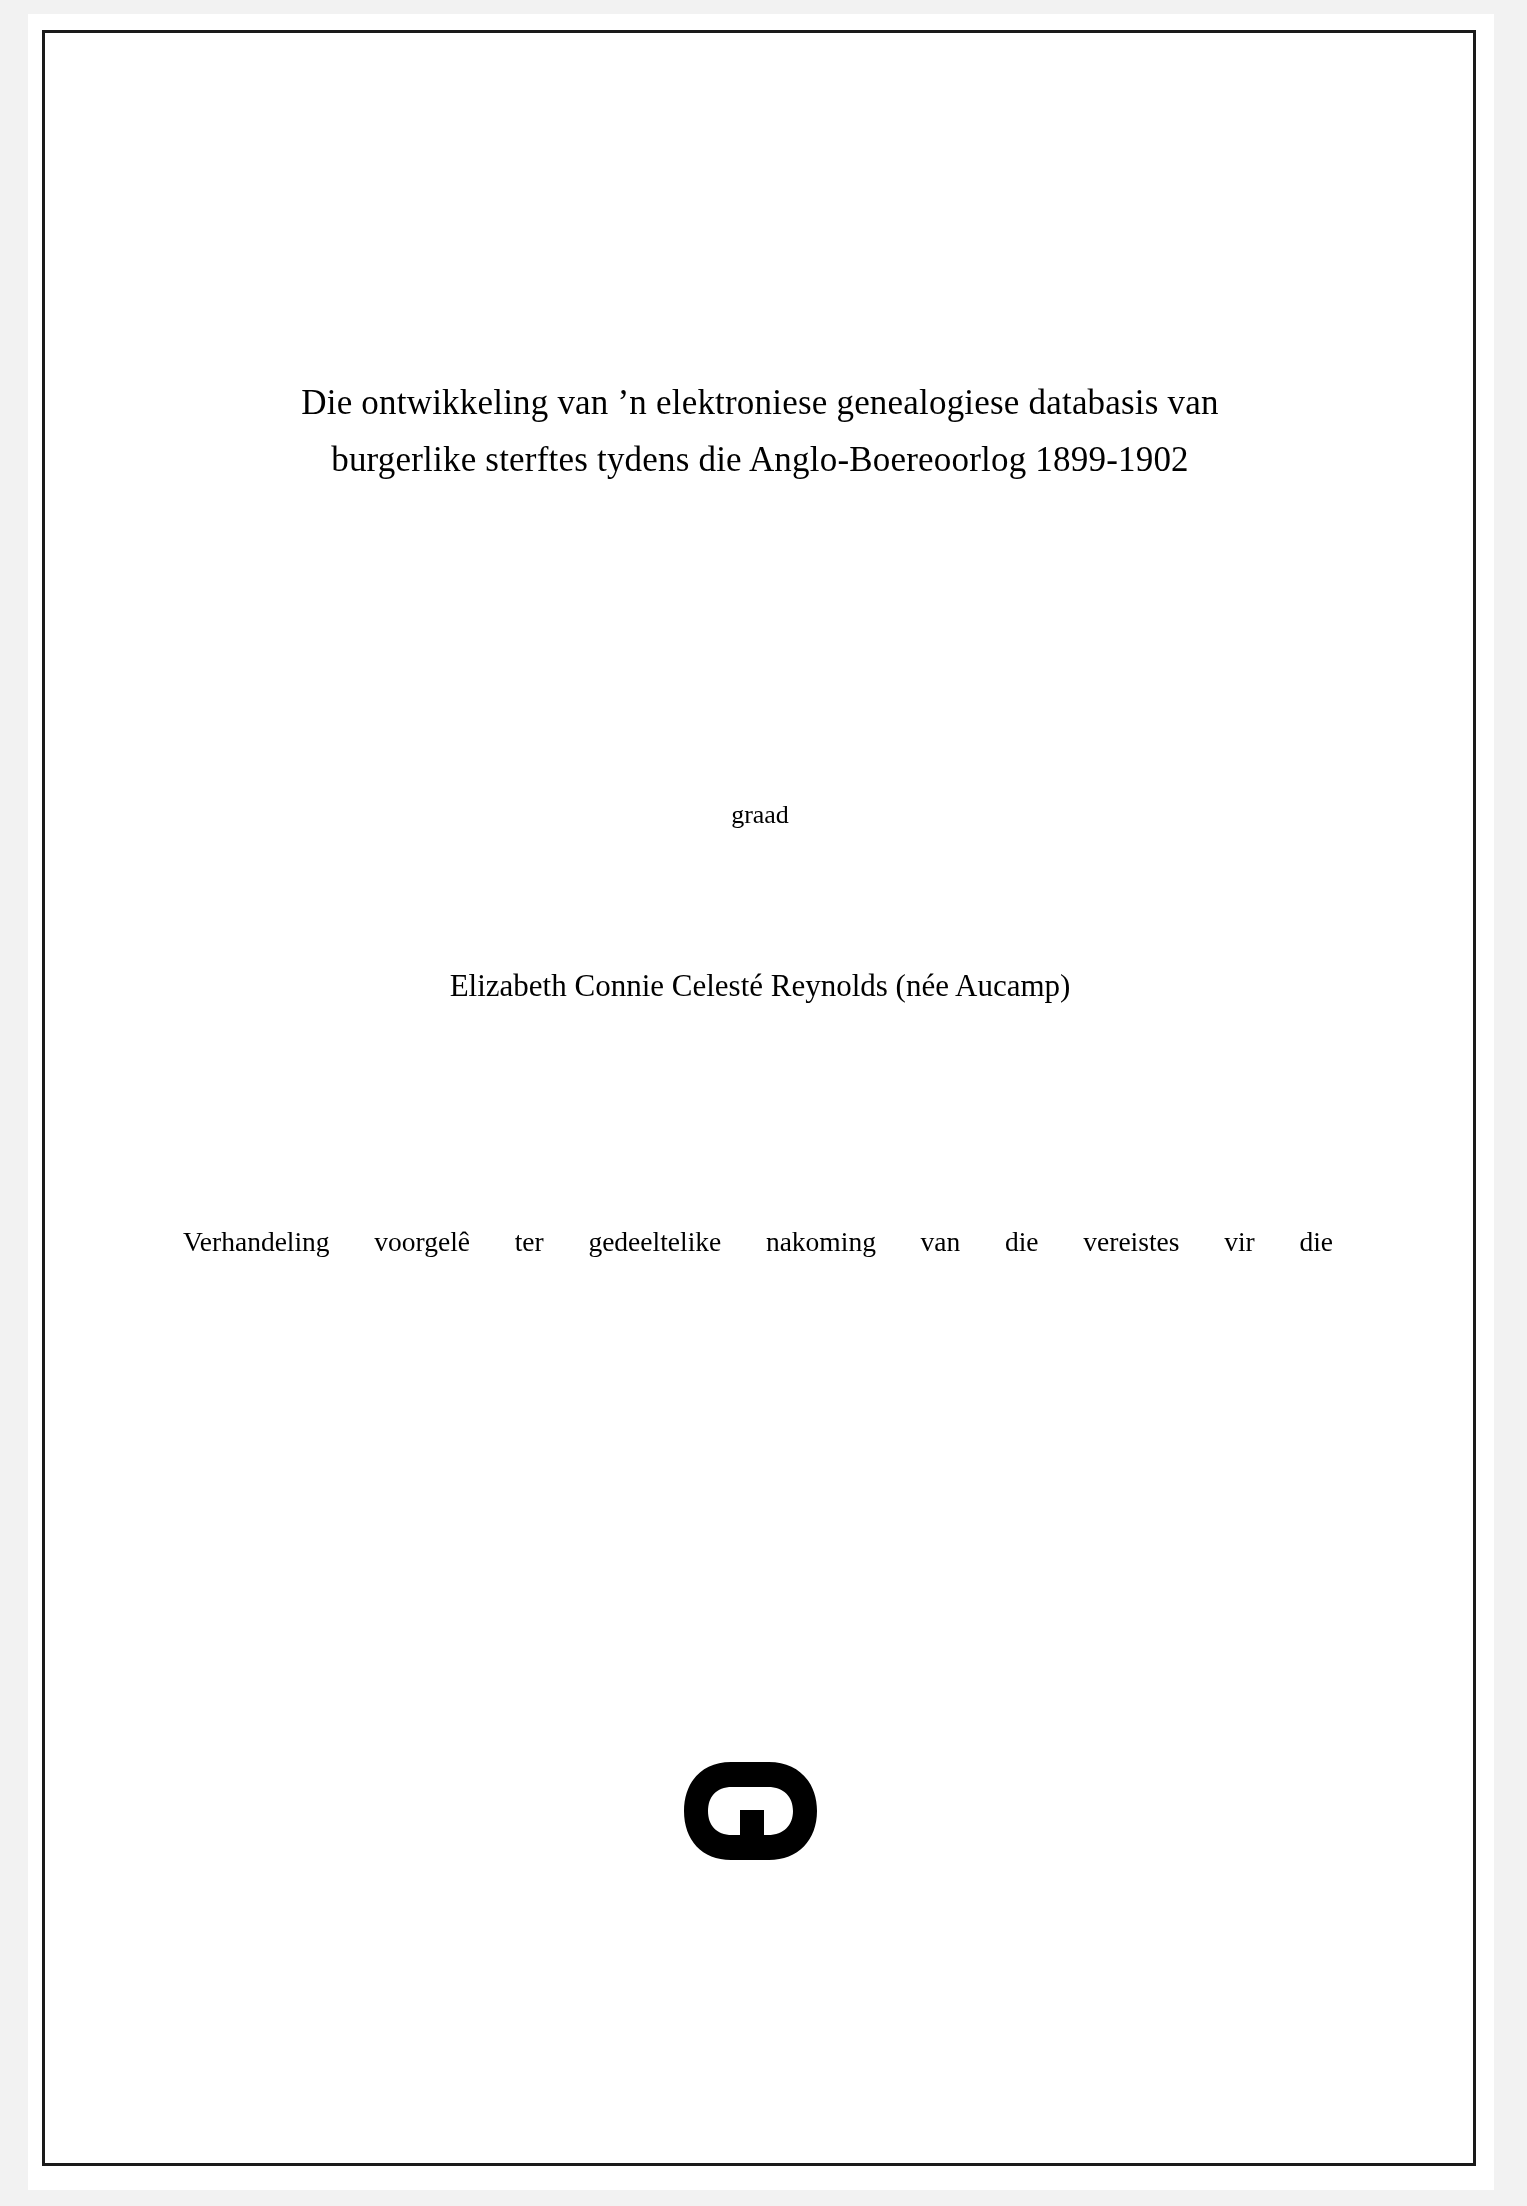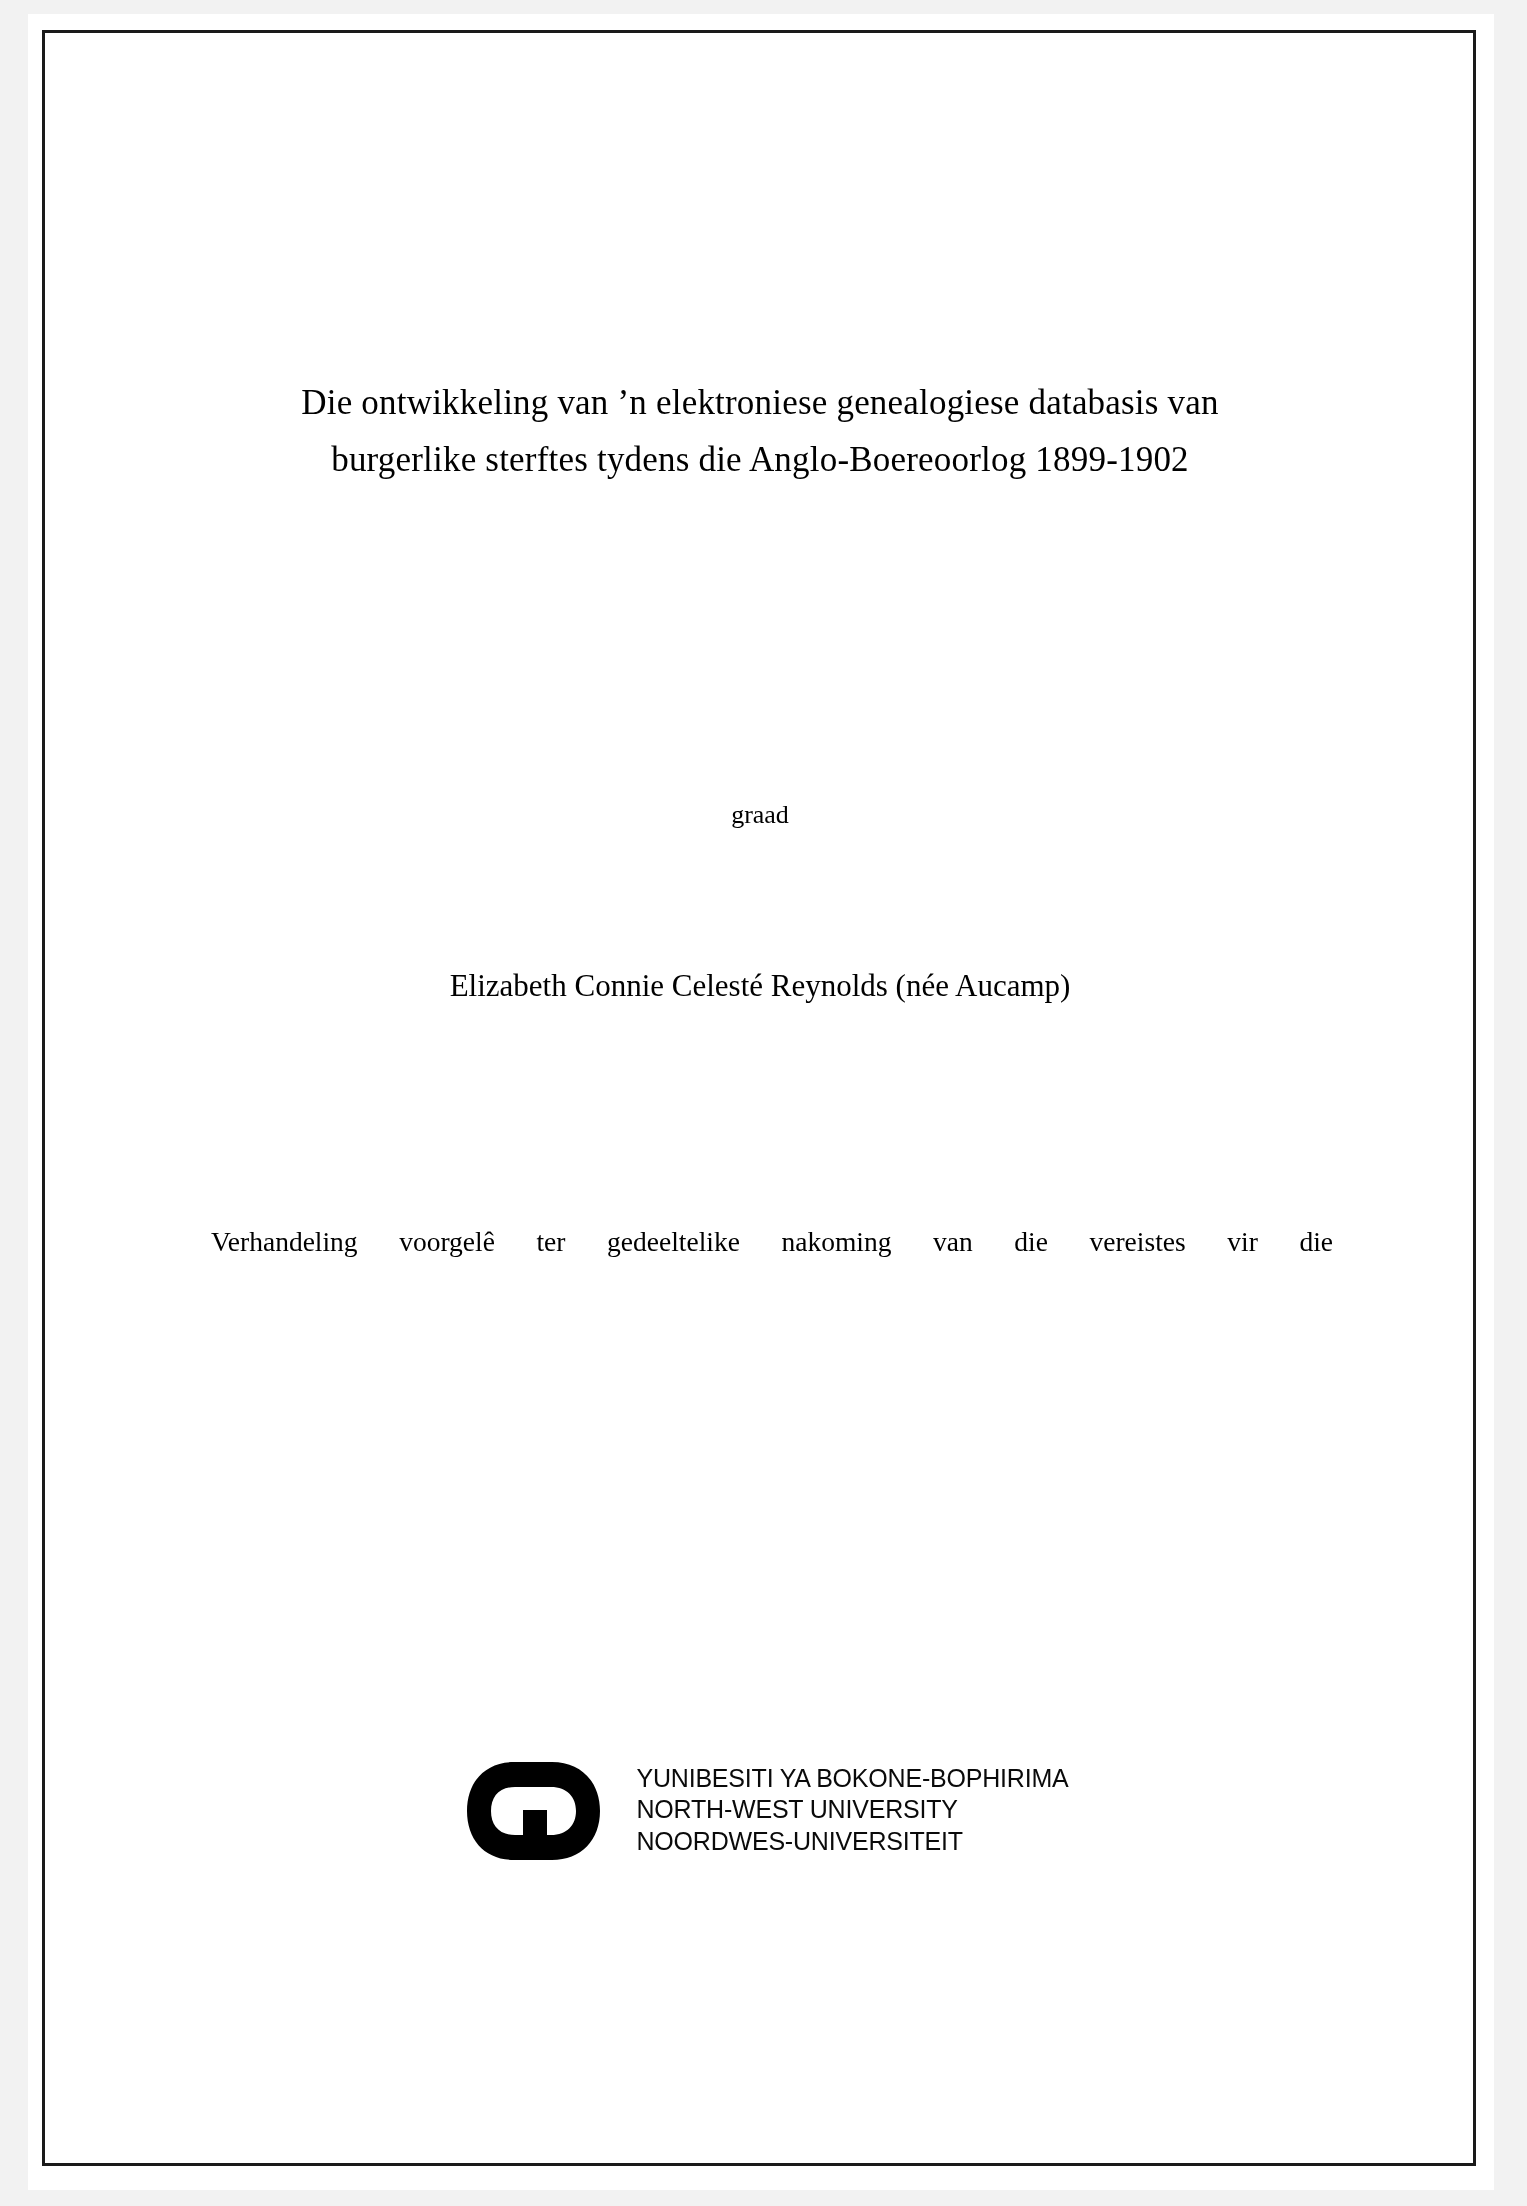--- a/index.html
+++ b/index.html
@@ -90,21 +90,20 @@
     position: absolute;
     top: 1192px;
     left: 3px;
     width: 1150px;
     font-size: 27.5px;
     line-height: 1.42;
   }
   .statement .just {
     text-align: justify;
     text-align-last: justify;
-    margin-left: 28px;
   }
   .statement .ital {
     font-style: italic;
   }
 
   
   .supervisor {
     position: absolute;
     top: 1582px;
     left: 3px;
@@ -177,21 +176,16 @@
 
 
     <div class="logo-block">
       <svg class="logo-mark" viewBox="0 0 175 118" aria-hidden="true">
 
         <path d="M63 10 C34 10 16 30 16 59 C16 88 34 108 63 108 L86 108 L86 83 L64 83 C48 83 40 73 40 59 C40 45 48 35 64 35 L86 35 L86 10 Z" fill="#000000"></path>
 
         <path d="M72 10 L72 35 L100 35 C116 35 125 45 125 59 C125 73 116 83 100 83 L96 83 L96 58 L72 58 L72 108 L101 108 C130 108 149 88 149 59 C149 30 130 10 101 10 Z" fill="#000000"></path>
         <rect x="86" y="35" width="10" height="23" fill="#ffffff"></rect>
       </svg>
-      <div class="logo-text">
-        <div>YUNIBESITI YA BOKONE-BOPHIRIMA</div>
-        <div>NORTH-WEST UNIVERSITY</div>
-        <div>NOORDWES-UNIVERSITEIT</div>
-      </div>
     </div>
 
   </div>
 </div>
 
 </body></html>

